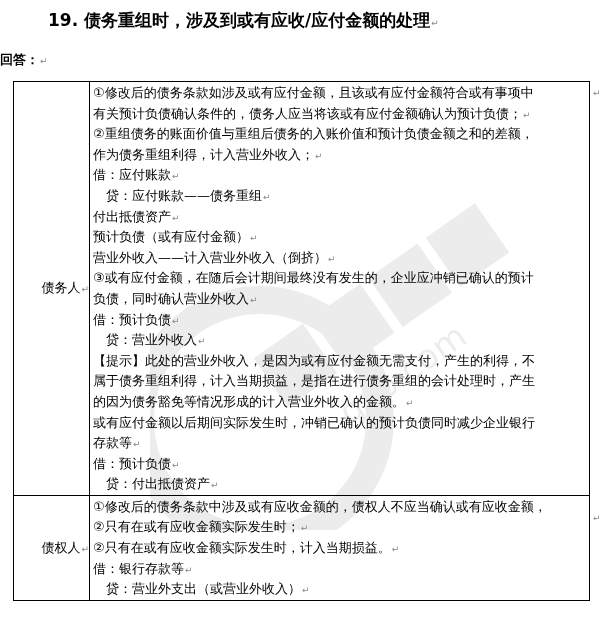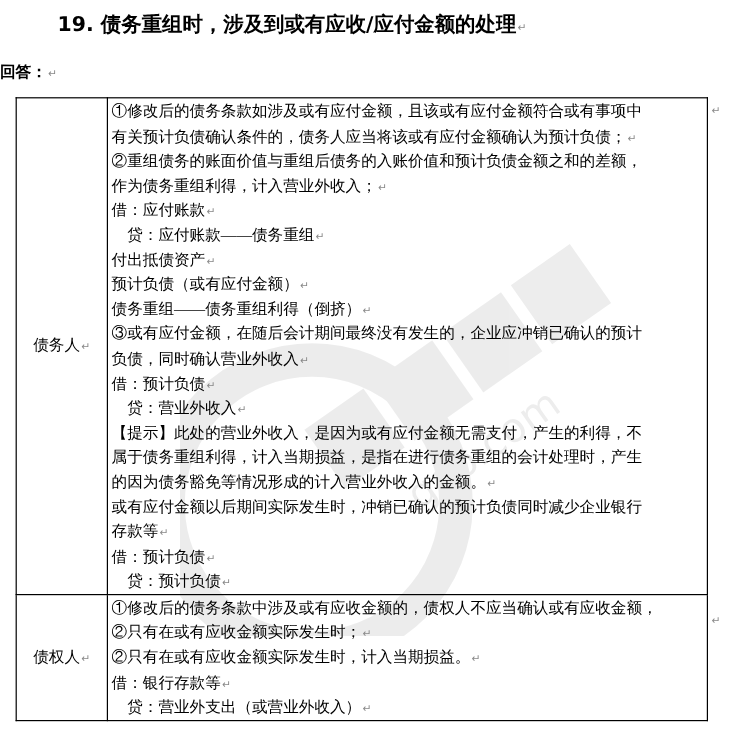--- a/index.html
+++ b/index.html
@@ -49,25 +49,24 @@
       left: 13px;
       top: 81px;
       width: 577px;
       border-collapse: collapse;
       table-layout: fixed;
     }
     table.main td {
       border: 1px solid #000;
       vertical-align: top;
       padding: 0;
-      font-family: Liberation Serif, serif;
     }
     td.role {
       width: 75px;
-      text-align: center;
+      text-align: right;
       vertical-align: middle !important;
       font-size: 13px;
     }
     td.content {
       padding: 1px 3px 0 3px !important;
     }
     .line {
       font-size: 13px;
       line-height: 20.6px;
       height: 20.6px;
@@ -117,32 +116,32 @@
     </td>
     <td class="content" id="cell-0">
           <div class="line"><span>①修改后的债务条款如涉及或有应付金额，且该或有应付金额符合或有事项中</span></div>
           <div class="line"><span>有关预计负债确认条件的，债务人应当将该或有应付金额确认为预计负债；</span><span class="pmark">↵</span></div>
           <div class="line"><span>②重组债务的账面价值与重组后债务的入账价值和预计负债金额之和的差额，</span></div>
           <div class="line"><span>作为债务重组利得，计入营业外收入；</span><span class="pmark">↵</span></div>
           <div class="line"><span>借：应付账款</span><span class="pmark">↵</span></div>
           <div class="line indent"><span>贷：应付账款——债务重组</span><span class="pmark">↵</span></div>
           <div class="line"><span>付出抵债资产</span><span class="pmark">↵</span></div>
           <div class="line"><span>预计负债（或有应付金额）</span><span class="pmark">↵</span></div>
-          <div class="line"><span>债务重组——债务重组利得（倒挤）</span><span class="pmark">↵</span></div>
+          <div class="line"><span>营业外收入——计入营业外收入（倒挤）</span><span class="pmark">↵</span></div>
           <div class="line"><span>③或有应付金额，在随后会计期间最终没有发生的，企业应冲销已确认的预计</span></div>
           <div class="line"><span>负债，同时确认营业外收入</span><span class="pmark">↵</span></div>
           <div class="line"><span>借：预计负债</span><span class="pmark">↵</span></div>
           <div class="line indent"><span>贷：营业外收入</span><span class="pmark">↵</span></div>
           <div class="line"><span>【提示】此处的营业外收入，是因为或有应付金额无需支付，产生的利得，不</span></div>
           <div class="line"><span>属于债务重组利得，计入当期损益，是指在进行债务重组的会计处理时，产生</span></div>
           <div class="line"><span>的因为债务豁免等情况形成的计入营业外收入的金额。</span><span class="pmark">↵</span></div>
           <div class="line"><span>或有应付金额以后期间实际发生时，冲销已确认的预计负债同时减少企业银行</span></div>
           <div class="line"><span>存款等</span><span class="pmark">↵</span></div>
           <div class="line"><span>借：预计负债</span><span class="pmark">↵</span></div>
-          <div class="line indent"><span>贷：预计负债</span><span class="pmark">↵</span></div>
+          <div class="line indent"><span>贷：付出抵债资产</span><span class="pmark">↵</span></div>
         </td>
   </tr>
   <tr>
     <td class="role">
       <span>债权人</span><span class="pmark">↵</span>
     </td>
     <td class="content" id="cell-1">
           <div class="line"><span>①修改后的债务条款中涉及或有应收金额的，债权人不应当确认或有应收金额，</span></div>
           <div class="line"><span>②只有在或有应收金额实际发生时；</span><span class="pmark">↵</span></div>
           <div class="line"><span>②只有在或有应收金额实际发生时，计入当期损益。</span><span class="pmark">↵</span></div>

